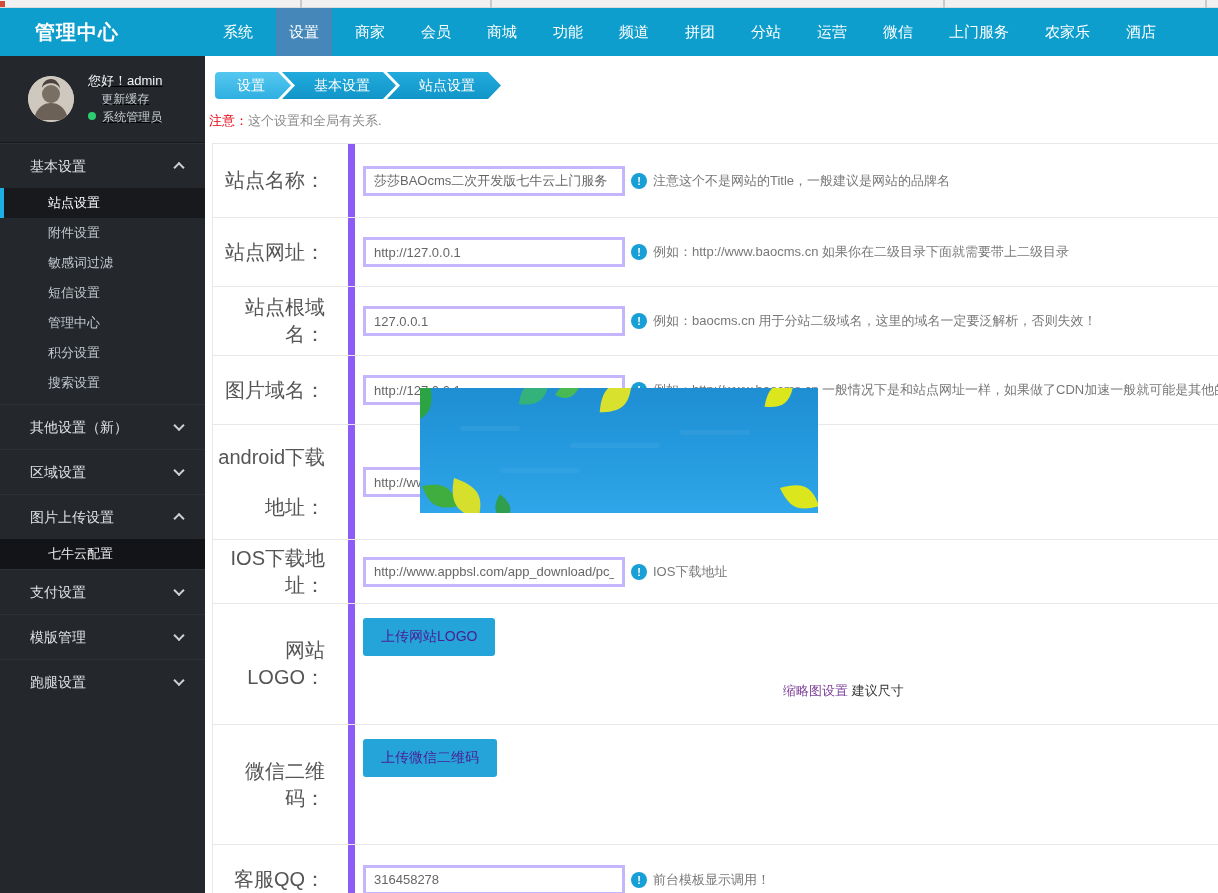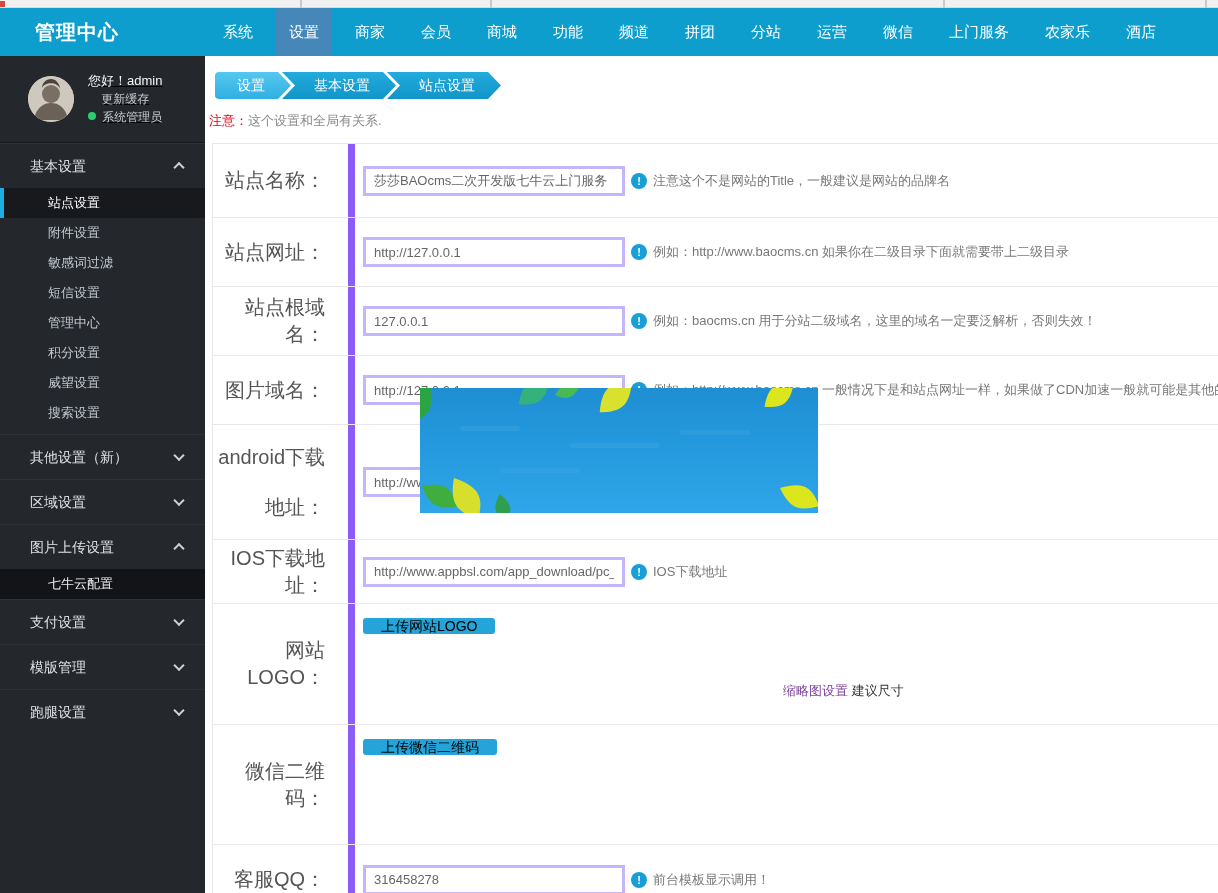--- a/index.html
+++ b/index.html
@@ -57,21 +57,21 @@
   .fl { width:142px; border-right:7px solid #8b5cf6; display:flex; align-items:center; justify-content:flex-end; padding-right:23px; color:#555; font-size:20px; text-align:right; }
   .fv { flex:1; display:flex; align-items:center; padding-left:8px; position:relative; min-width:0; }
   .fv.topalign { align-items:flex-start; }
   .h74{height:74px} .h69{height:69px} .h115{height:115px} .h64{height:64px} .h121{height:121px} .h120{height:120px} .h70{height:70px}
   .wraplabel { line-height:50px; }
 
   .tin { width:262px; height:30px; border:3px solid #c4b5fd; padding:12px 8px; font-size:13px; color:#666; font-family:inherit; background:#fff; outline:none; flex:0 0 262px; }
   .note { display:flex; align-items:center; margin-left:6px; color:#787878; font-size:13px; white-space:nowrap; overflow:hidden; }
   .info-ic { flex:0 0 16px; width:16px; height:16px; border-radius:50%; background:#18a0d6; color:#fff; font-size:11px; font-weight:bold; line-height:16px; text-align:center; margin-right:6px; }
 
-  .upbtn { background:#25a4d9; color:#000000; border:none; height:16px; padding:0 18px; font-size:14px; border-radius:3px; cursor:pointer; margin-top:14px; font-family:inherit; }
+  .upbtn { background:#25a4d9; color:#4c1d95; border:none; height:38px; padding:0 18px; font-size:14px; border-radius:3px; cursor:pointer; margin-top:14px; font-family:inherit; }
   .logo-hint { position:absolute; left:428px; top:78px; font-size:13px; white-space:nowrap; }
   .logo-hint .lk { color:#7d3f98; cursor:pointer; }
   .logo-hint .tx { color:#333; }
 
   
   .overlay-img { position:absolute; left:420px; top:388px; width:398px; height:125px; z-index:50; background:linear-gradient(180deg,#1f8ed3 0%,#2499dd 45%,#2fa6e9 100%); overflow:hidden; }
   .overlay-img svg { display:block; }
 </style>
 </head>
 <body>
@@ -125,21 +125,20 @@
 
     <div class="menu-section">
       <div class="menu-header"><span>基本设置</span><span class="chev up"></span></div>
       <div class="submenu">
         <div class="sub-item active">站点设置</div>
         <div class="sub-item">附件设置</div>
         <div class="sub-item">敏感词过滤</div>
         <div class="sub-item">短信设置</div>
         <div class="sub-item">管理中心</div>
         <div class="sub-item">积分设置</div>
-        <div class="sub-item">威望设置</div>
         <div class="sub-item">搜索设置</div>
       </div>
     </div>
 
     <div class="menu-section">
       <div class="menu-header"><span>其他设置（新）</span><span class="chev down"></span></div>
     </div>
     <div class="menu-section">
       <div class="menu-header"><span>区域设置</span><span class="chev down"></span></div>
     </div>

